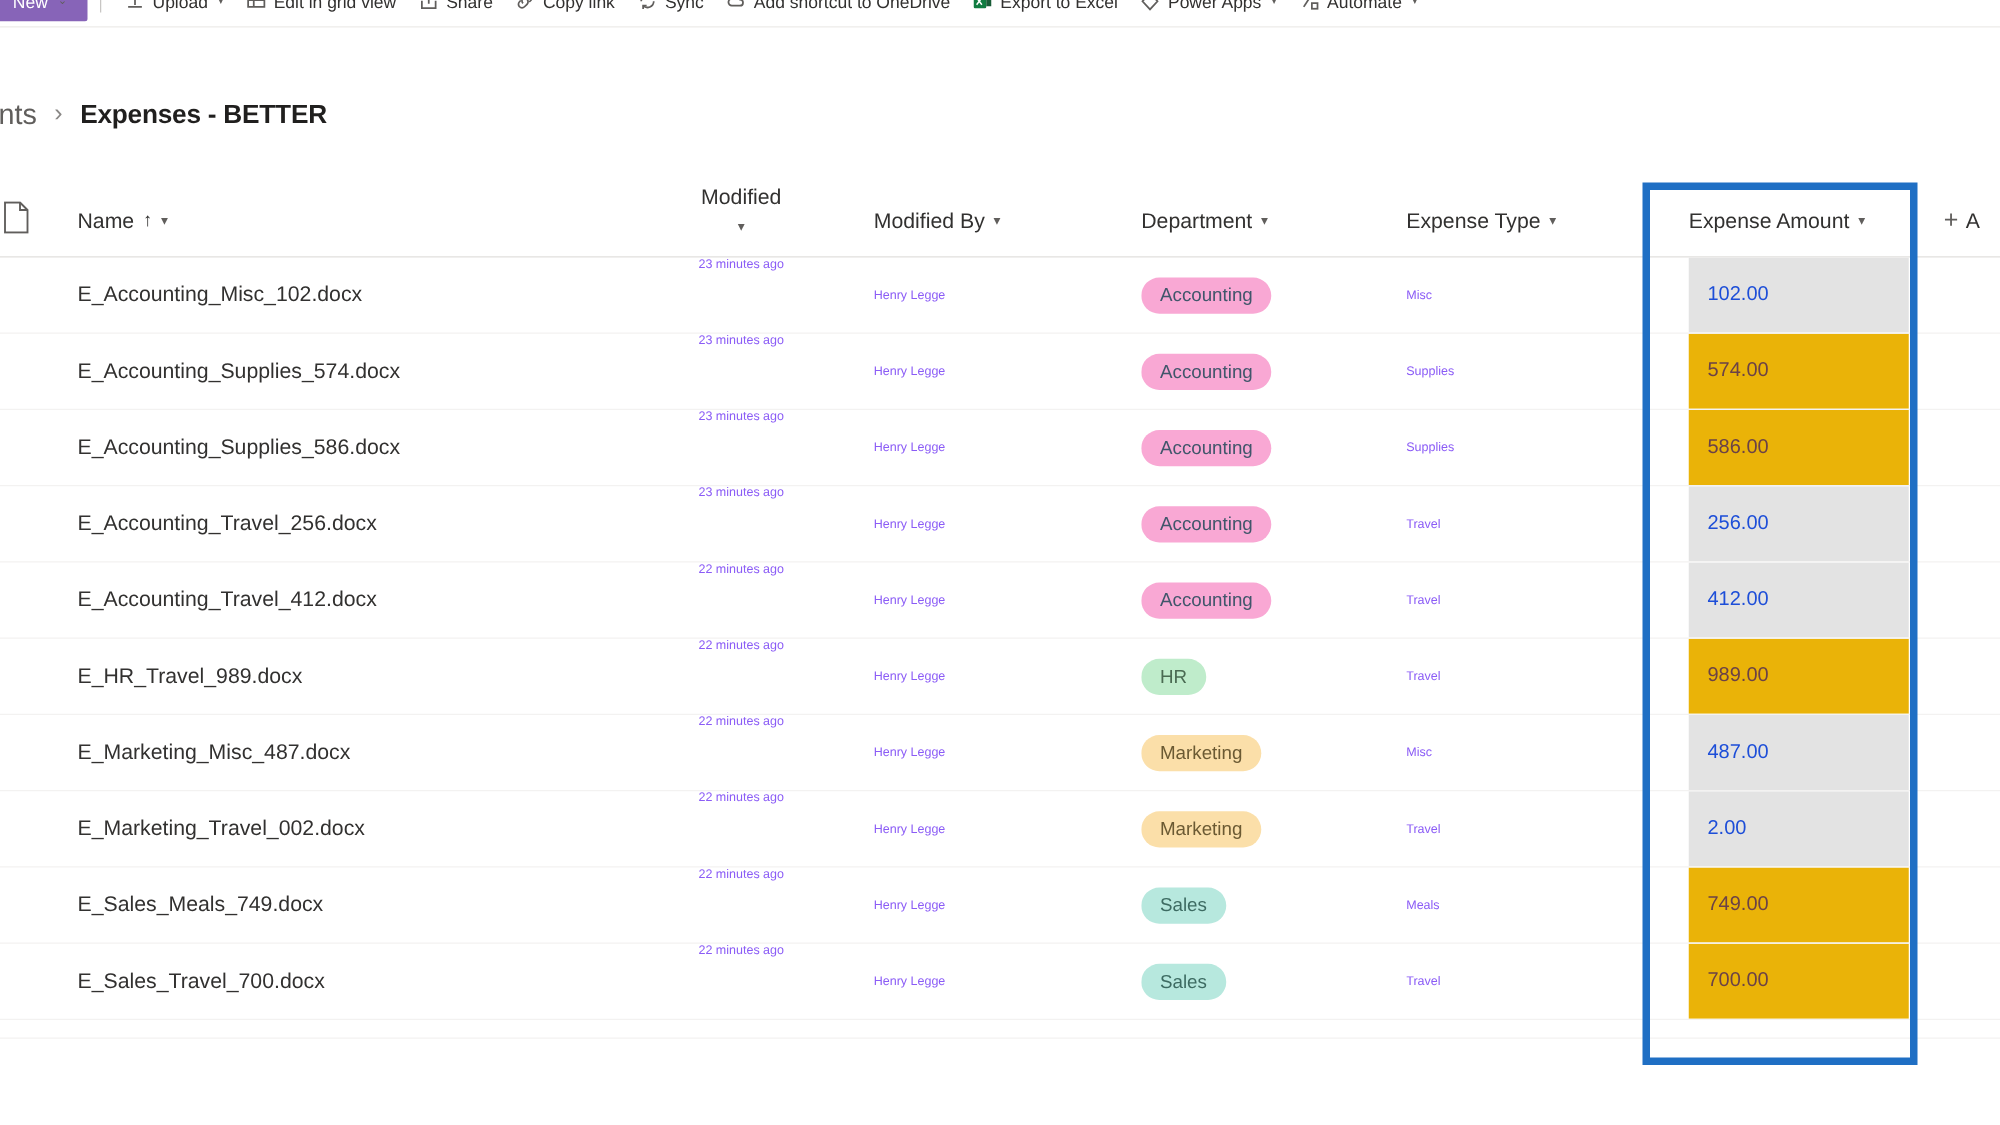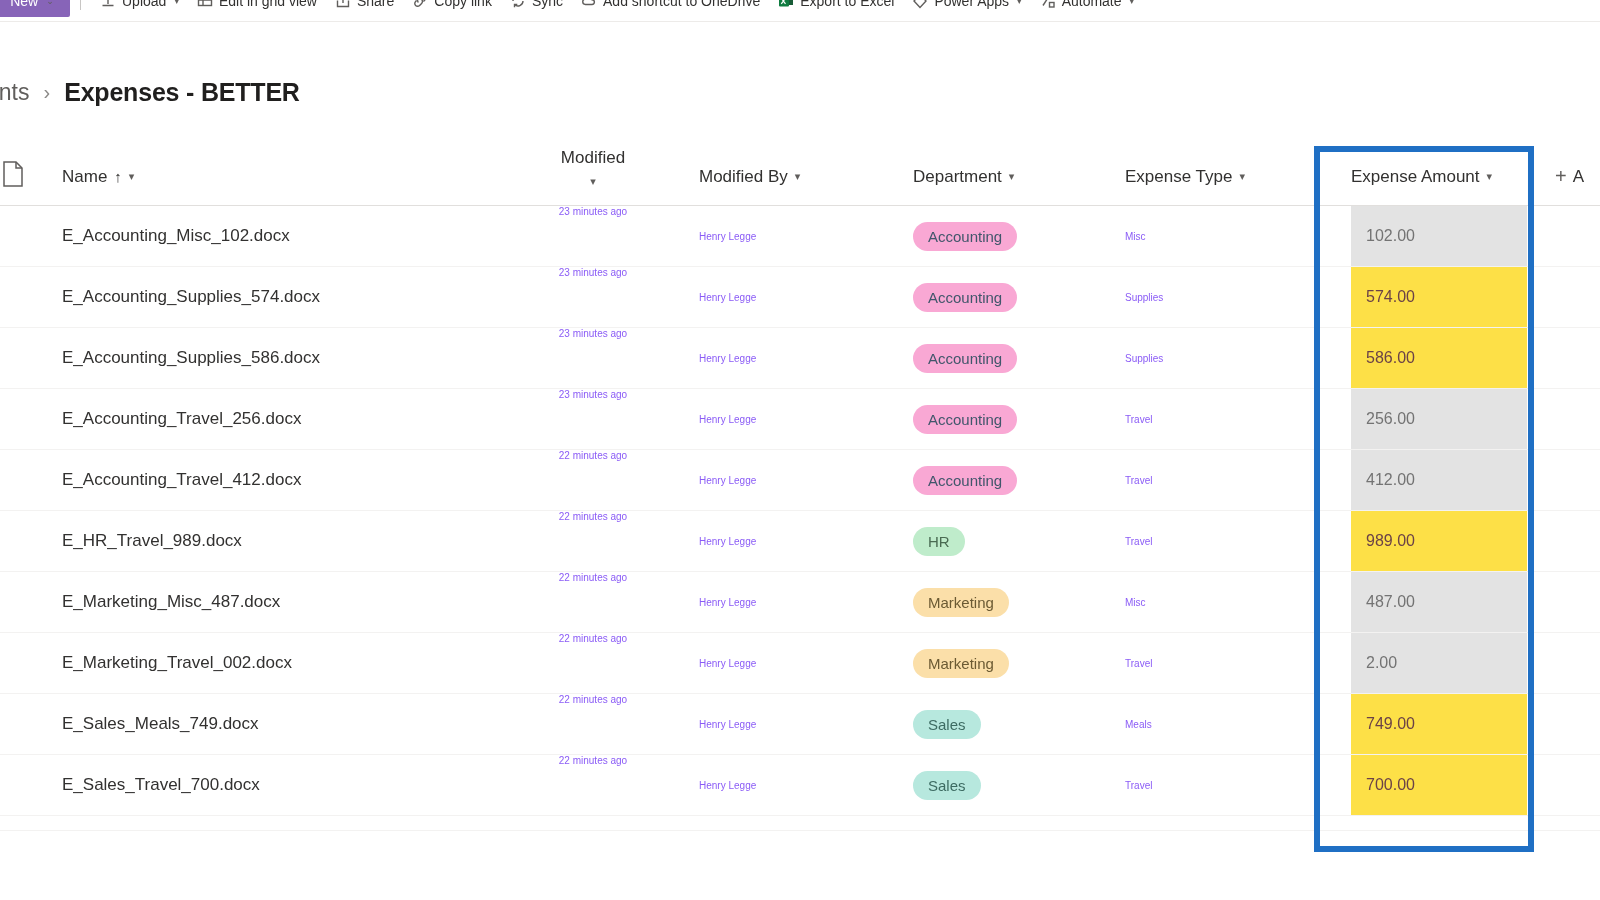--- a/index.html
+++ b/index.html
@@ -59,21 +59,21 @@
     position: absolute;
     left: 0; top: 78px;
     display: flex; align-items: center;
     gap: 0px;
   }
   .bc-parent {
     font-size: 23px; color: #605e5c; font-weight: 400;
     margin-left: -14px;
   }
   .bc-chev { font-size: 20px; color: #8a8886; margin: 0 14px; font-weight: 300; }
-  .bc-current { font-size: 25px; color: #201f1e; font-weight: 700; letter-spacing: -0.2px; }
+  .bc-current { font-size: 21px; color: #201f1e; font-weight: 700; letter-spacing: -0.2px; }
 
   
   .grid {
     position: absolute;
     left: 0; top: 148px;
     width: 1600px;
   }
   .row {
     display: flex;
     align-items: flex-end;
@@ -136,22 +136,22 @@
 
   
   .amt-fill {
     width: 176px;
     height: 100%;
     display: flex;
     align-items: center;
     padding-left: 15px;
     font-size: 16px;
   }
-  .amt-gray { background: #e3e3e3; color: #737373; }
-  .amt-pink { background: #fde047; color: #6b4247; }
+  .amt-gray { background: #e3e3e3; color: #1d4ed8; }
+  .amt-pink { background: #eab308; color: #6b4247; }
 
   
   .addcol {
     display: flex; align-items: center; gap: 6px;
     font-size: 17px; color: #0078d4;
   }
   .addcol .plus { font-size: 20px; color: #605e5c; font-weight: 300; }
   .addcol .atxt { color: #323130; }
 
   

